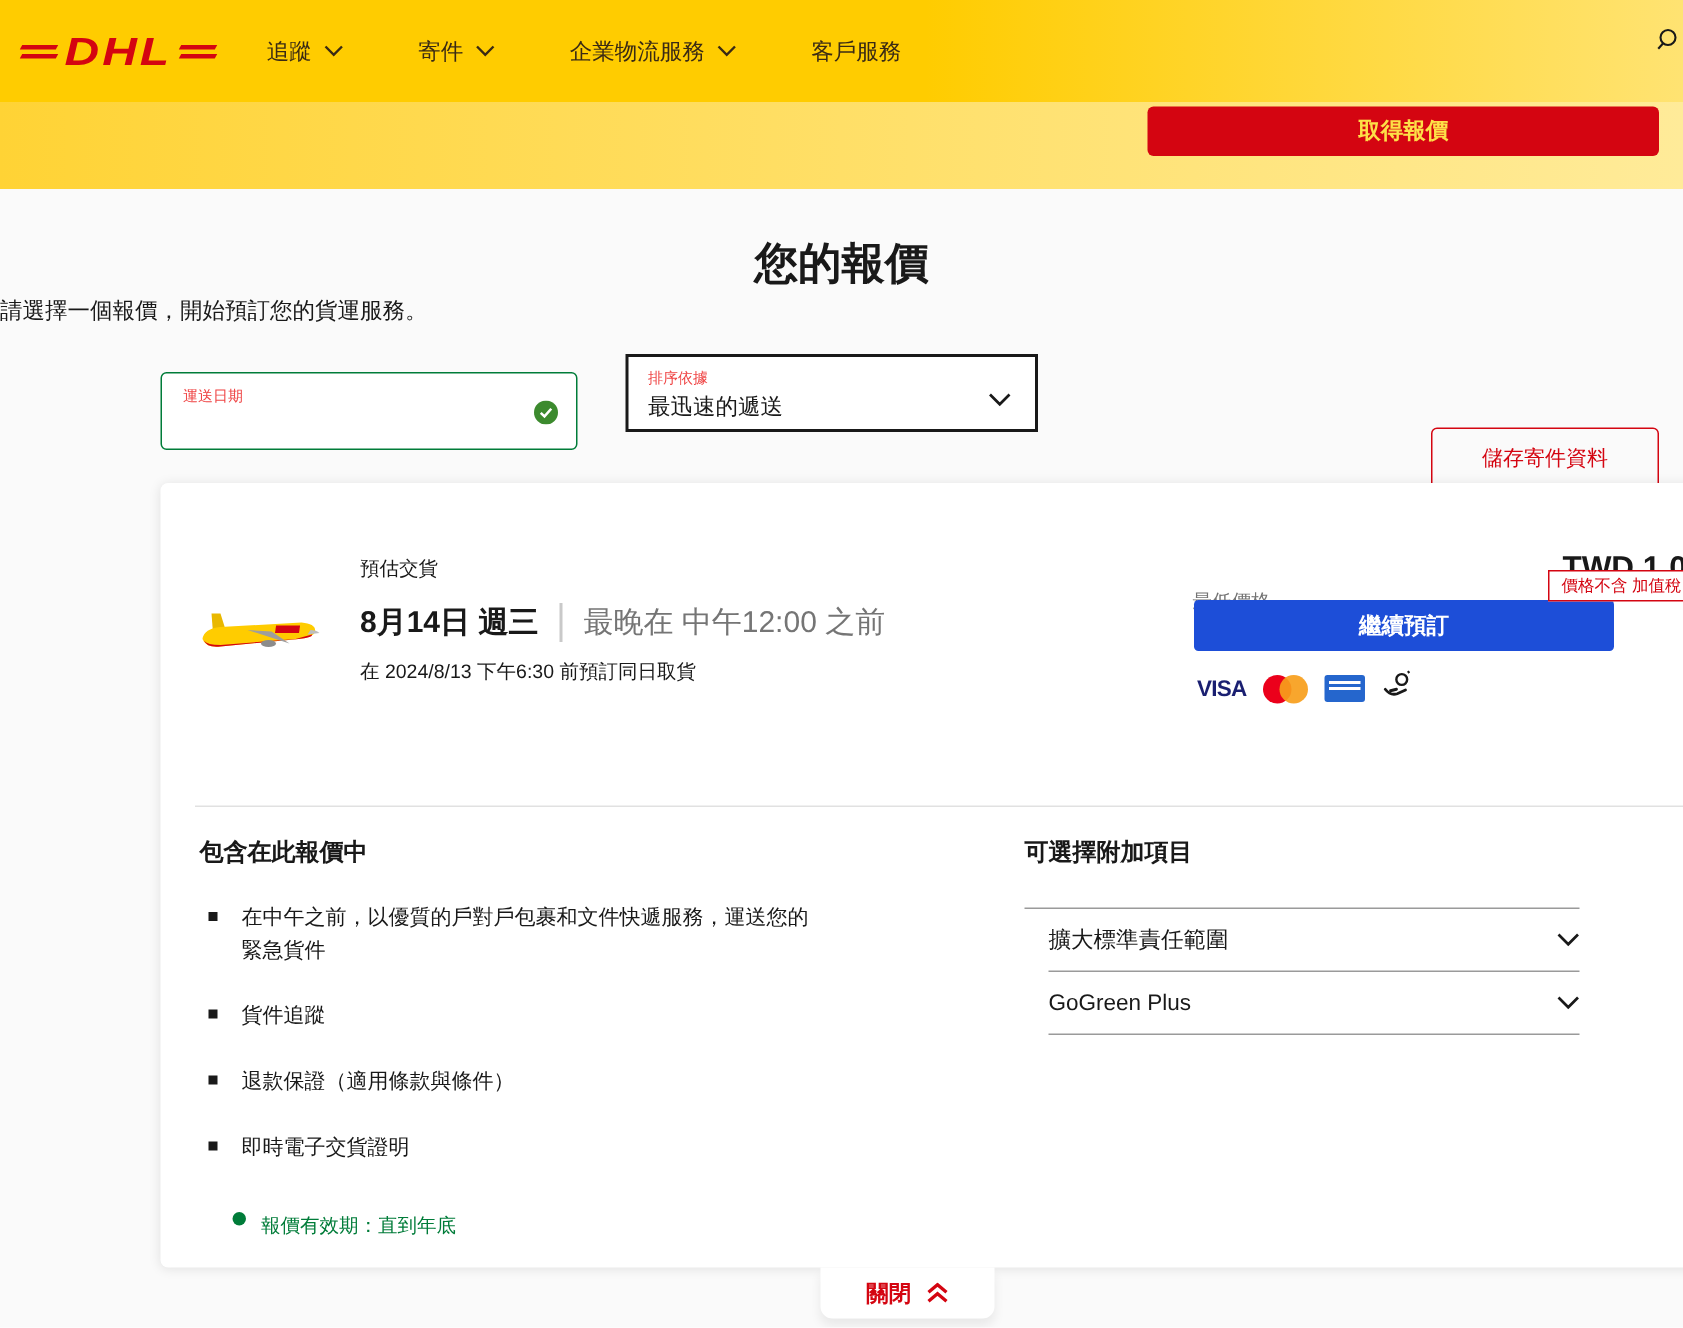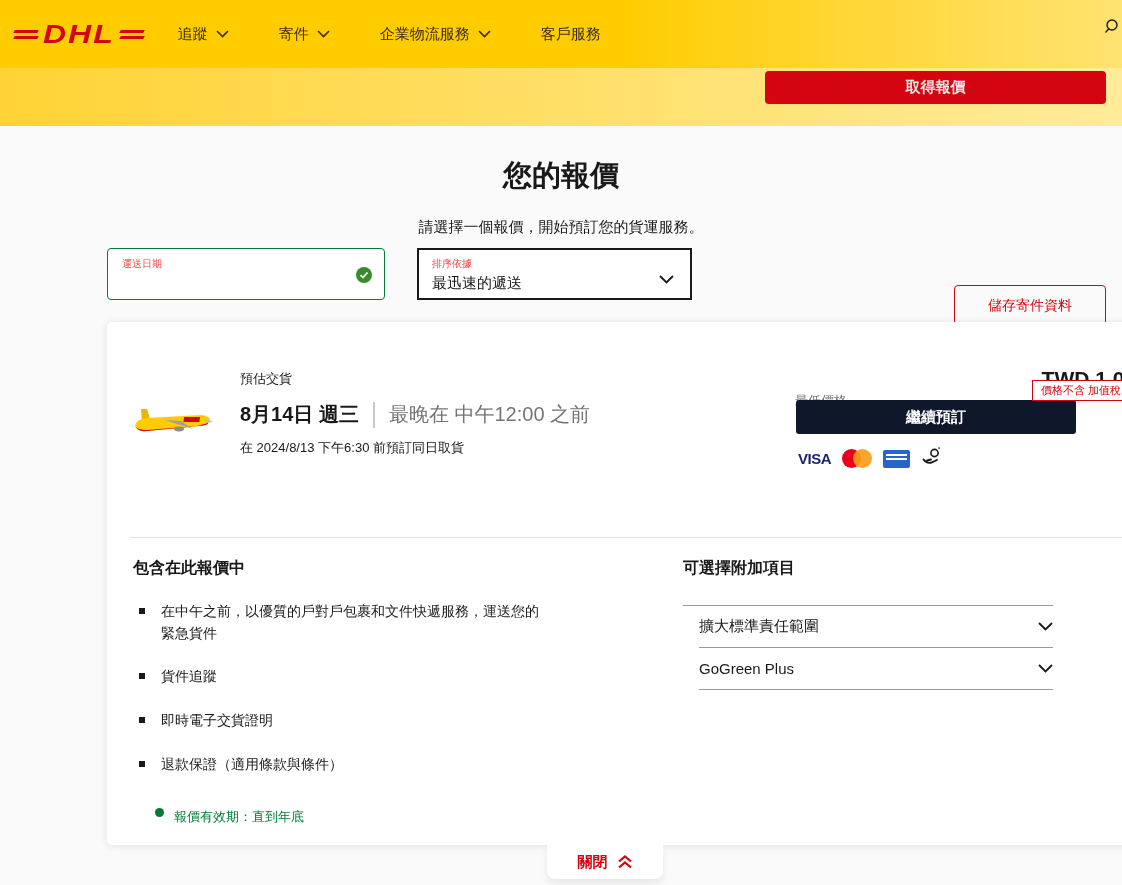--- a/index.html
+++ b/index.html
@@ -26,38 +26,38 @@
   .nav-item { display:flex; align-items:center; gap:8px; font-size:15px; color:#3a2a14; cursor:pointer; }
   .search-btn { position:absolute; right:0px; top:18px; width:18px; height:18px; }
 
   
   .banner {
     height:58px; position:relative;
     background:linear-gradient(to right,#FFD335,#FFEB99);
   }
   .get-quote-btn {
     position:absolute; left:765px; top:3px; width:341px; height:33px;
-    background:#D40511; color:#e5e5e5; border:none; border-radius:4px;
+    background:#D40511; color:#fde047; border:none; border-radius:4px;
     font-size:15px; font-weight:bold; font-family:inherit; cursor:pointer;
   }
 
   
   .page-title { margin-top:30px; text-align:center; font-size:29px; font-weight:bold; color:#191919; }
-  .page-subtitle { margin-top:22px; text-align:center; font-size:15px; color:#191919; }
+  .page-subtitle { margin-top:2px; text-align:left; font-size:15px; color:#191919; }
 
   
   .date-box {
     position:absolute; left:107px; top:248px; width:278px; height:52px;
     border:1px solid #007C39; border-radius:4px; background:#fff; padding:8px 14px;
   }
   .field-label { font-size:10px; color:#ef4444; }
   .field-value { font-size:15px; color:#191919; margin-top:3px; }
   .date-check { position:absolute; right:12px; top:18px; }
   .sort-box {
-    position:absolute; left:417px; top:248px; width:275px; height:52px;
+    position:absolute; left:417px; top:236px; width:275px; height:52px;
     border:2px solid #191919; background:#fff; padding:7px 13px; cursor:pointer;
   }
   .sort-chevron { position:absolute; right:16px; top:20px; }
   .save-btn {
     position:absolute; left:954px; top:253px; width:152px; height:42px;
     border:1px solid #D40511; border-radius:4px; background:transparent;
     color:#D40511; font-size:14px; font-family:inherit; cursor:pointer;margin-top:32px;
   }
 
   
@@ -76,21 +76,21 @@
 
   .price-label { position:absolute; left:688px; top:58px; font-size:13px; color:#737373;margin-top:12px; }
   .price { position:absolute; right:30px; top:45px; font-size:21px; font-weight:bold; color:#191919; white-space:nowrap; }
   .price-tooltip {
     position:absolute; left:925px; top:58px; width:200px; height:21px; z-index:5;
     background:#fff; border:1px solid #D40511; color:#D40511; font-size:11px;
     display:flex; align-items:center; padding-left:8px; white-space:nowrap;
   }
   .continue-btn {
     position:absolute; left:689px; top:78px; width:280px; height:34px;
-    background:#0f172a; color:#fff; border:none; border-radius:3px;
+    background:#1d4ed8; color:#fff; border:none; border-radius:3px;
     font-size:15px; font-weight:bold; font-family:inherit; cursor:pointer;
   }
   .payments { position:absolute; left:691px; top:124px; display:flex; align-items:center; gap:11px; }
   .visa-mark { font-size:15px; font-weight:bold; color:#1A1F71; letter-spacing:-0.5px; }
   .mc-mark { position:relative; width:30px; height:19px; }
   .mc-mark i { position:absolute; top:0; width:19px; height:19px; border-radius:50%; }
   .mc-red { left:0; background:#EB001B; }
   .mc-org { left:11px; background:#F79E1B; opacity:0.92; }
   .amex-mark { width:27px; height:18px; background:#2566CD; border-radius:2px; padding:4px 3px; }
   .amex-mark i { display:block; height:2px; background:#fff; margin-bottom:2px; }
@@ -249,22 +249,22 @@
     </span>
   </div>
 
   <div class="card-divider"></div>
 
   <div class="included-col">
     <div class="col-title">包含在此報價中</div>
     <ul class="included-list">
       <li>在中午之前，以優質的戶對戶包裹和文件快遞服務，運送您的緊急貨件</li>
       <li>貨件追蹤</li>
+      <li>退款保證（適用條款與條件）</li>
       <li>即時電子交貨證明</li>
-      <li>退款保證（適用條款與條件）</li>
     </ul>
   </div>
 
   <div class="addons-col">
     <div class="col-title">可選擇附加項目</div>
     <div class="addon-rows">
       <div class="addon-row">
         <span>擴大標準責任範圍</span>
         <svg width="15" height="9" viewBox="0 0 15 9">
             <path d="M1 1 L7.5 7.5 L14 1" stroke="#191919" stroke-width="1.8" fill="none"></path>

